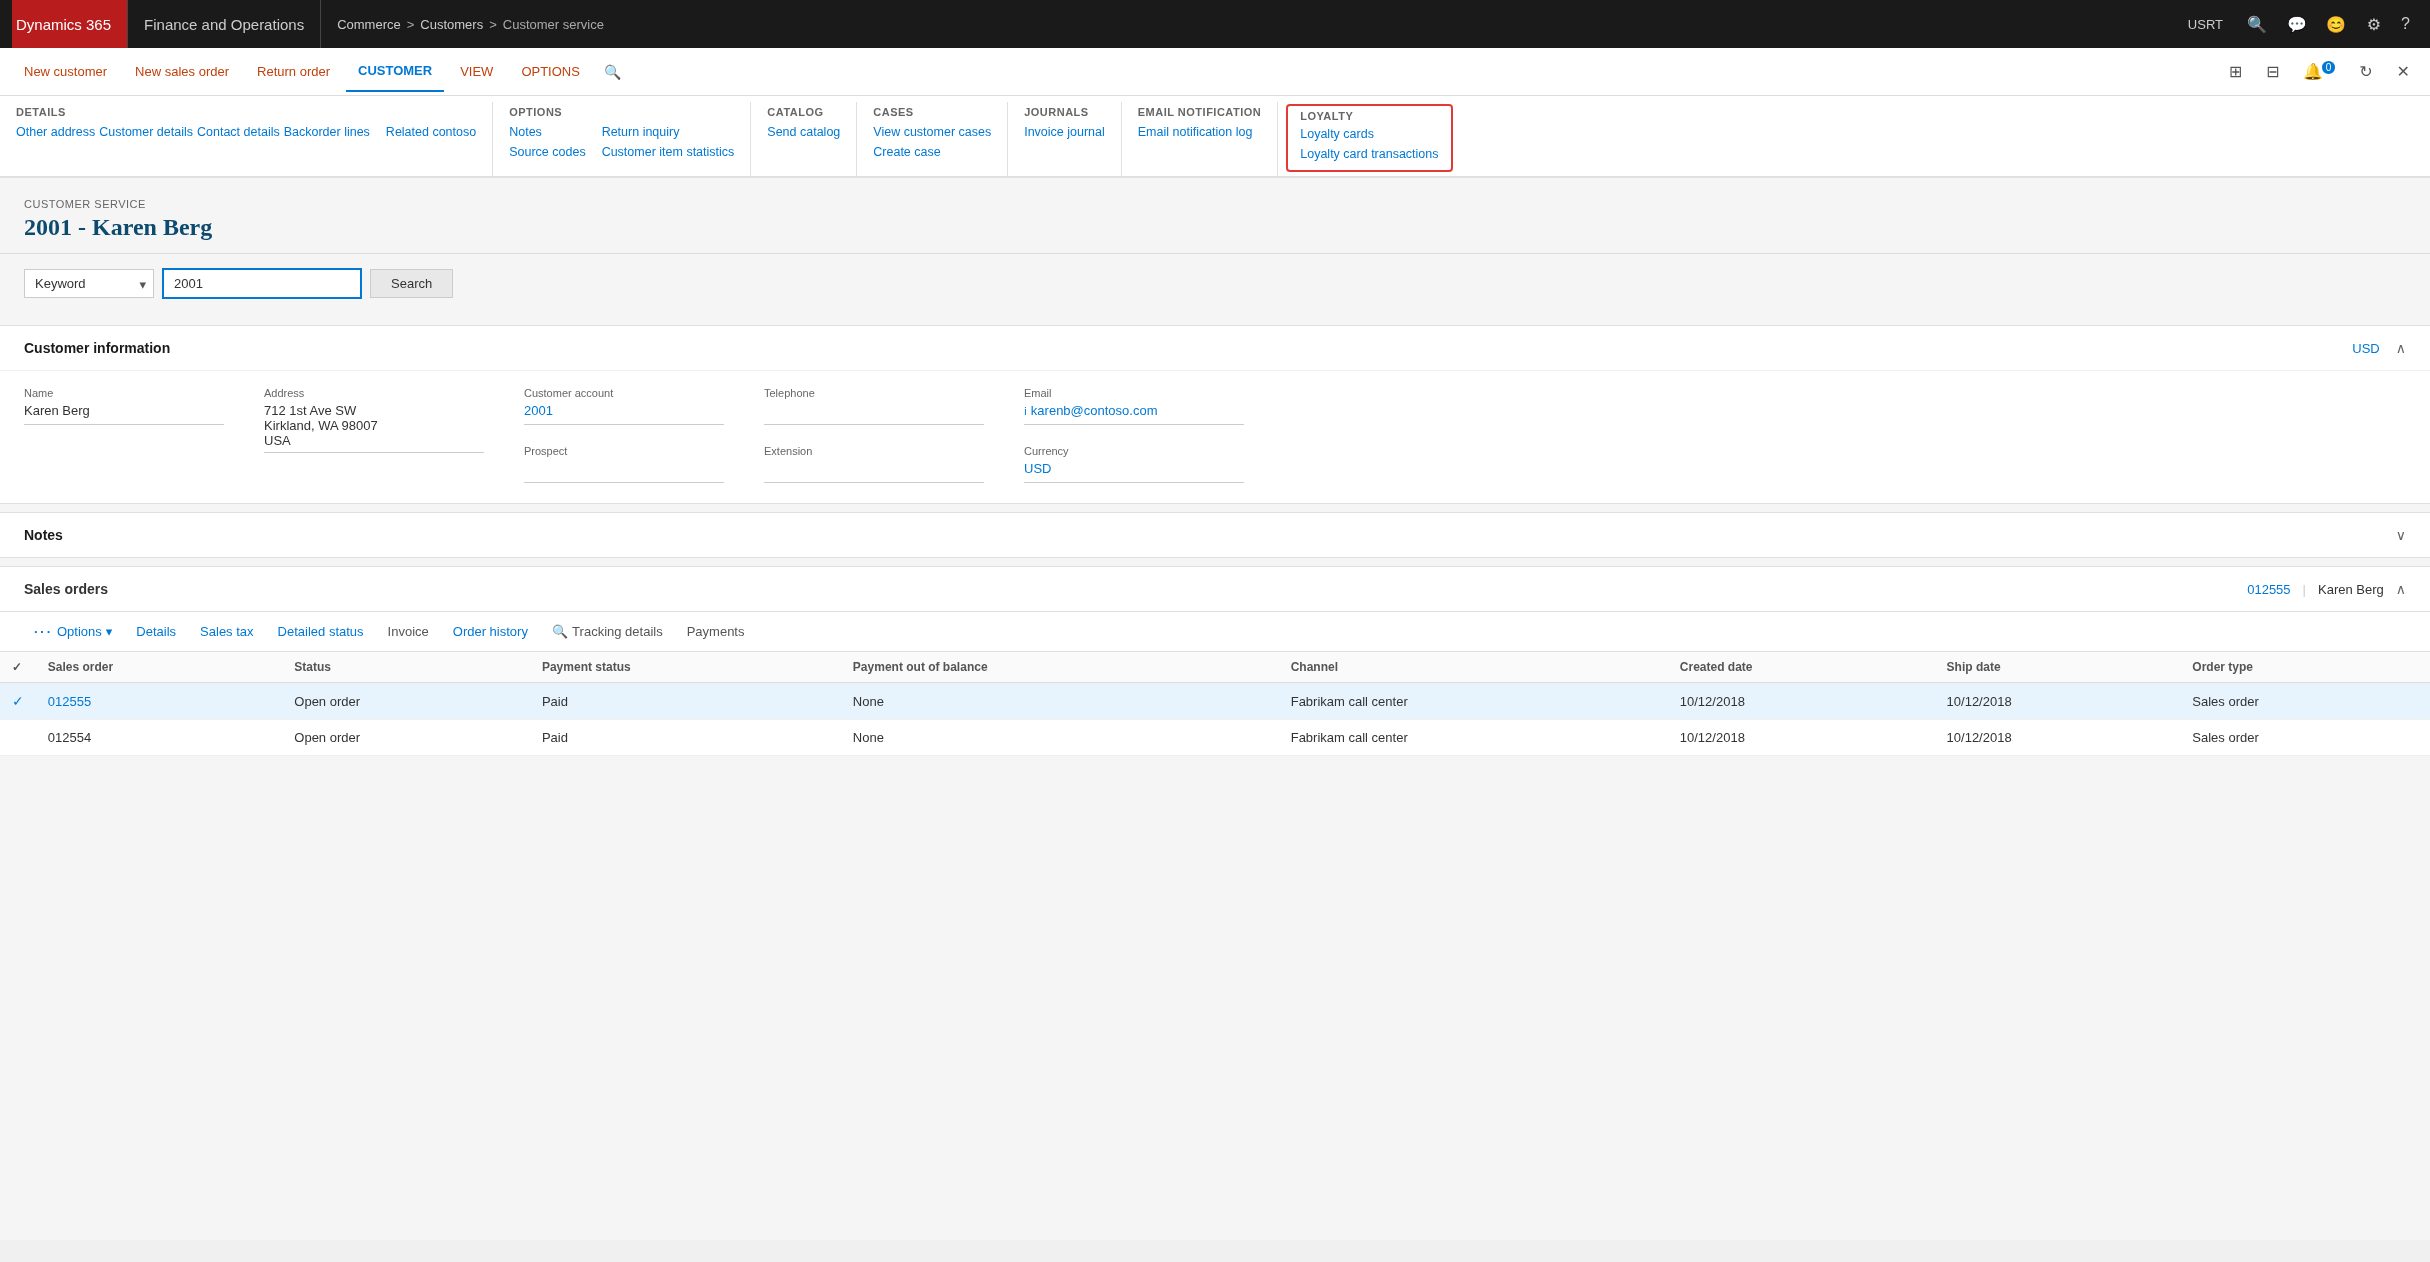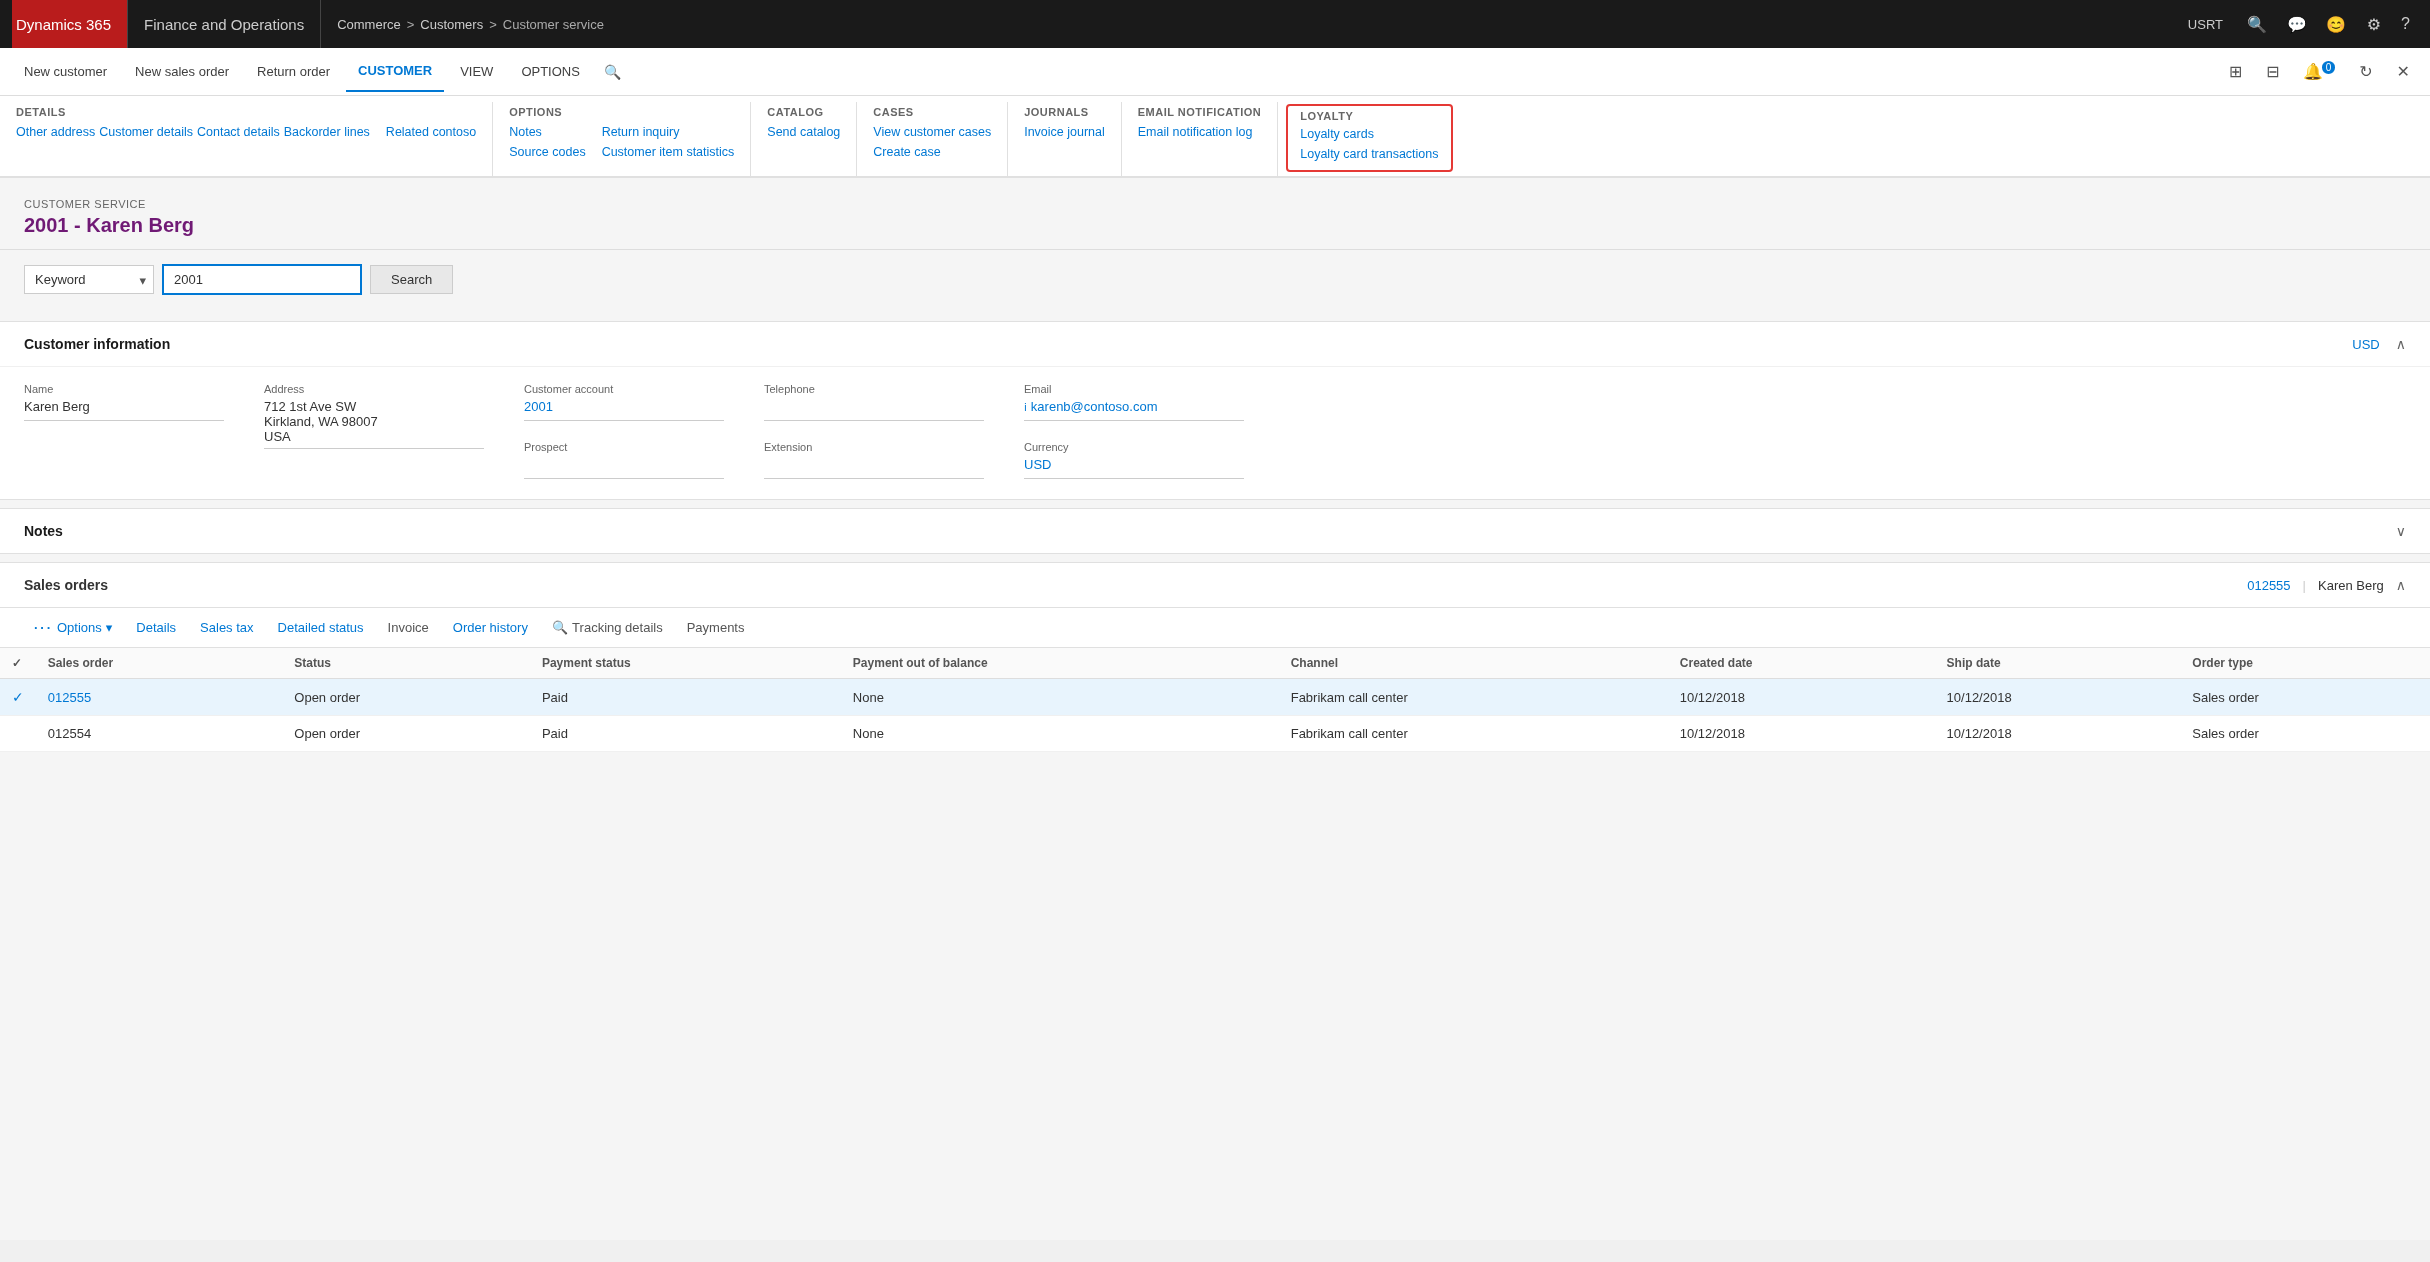--- a/index.html
+++ b/index.html
@@ -76,21 +76,21 @@
       border-bottom: 1px solid #ddd;
       height: 48px;
       display: flex;
       align-items: center;
       padding: 0 12px;
       gap: 4px;
     }
     .cmd-btn {
       padding: 6px 12px;
       font-size: 13px;
-      color: #404040;
+      color: #c2410c;
       background: transparent;
       border: none;
       cursor: pointer;
       height: 40px;
       display: flex;
       align-items: center;
       white-space: nowrap;
     }
     .cmd-btn.active {
       color: #0078d4;
@@ -173,23 +173,24 @@
       border-bottom: 1px solid #ddd;
     }
     .page-subtitle {
       font-size: 11px;
       color: #666;
       text-transform: uppercase;
       letter-spacing: 0.5px;
       margin-bottom: 4px;
     }
     .page-title {
-      font-size: 20px;
+      font-size: 24px;
       font-weight: 600;
-      color: #701a75;
+      color: #0c4a6e;
+      font-family: Liberation Serif, serif;
     }
 
     
     .search-row {
       background: #f5f5f5;
       padding: 14px 24px;
       display: flex;
       align-items: center;
       gap: 8px;
     }

